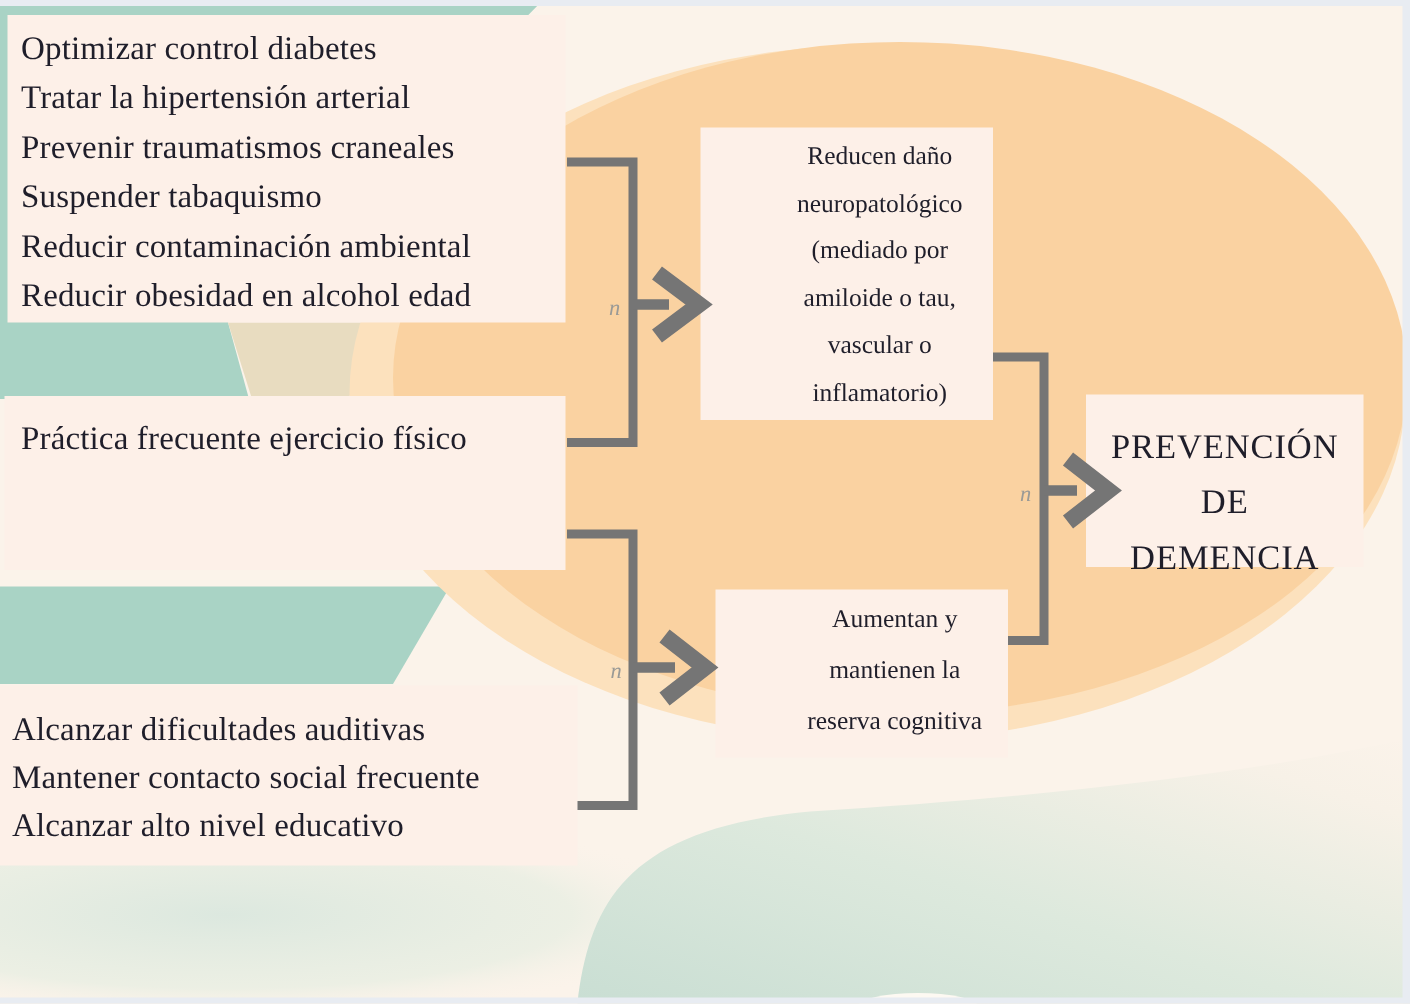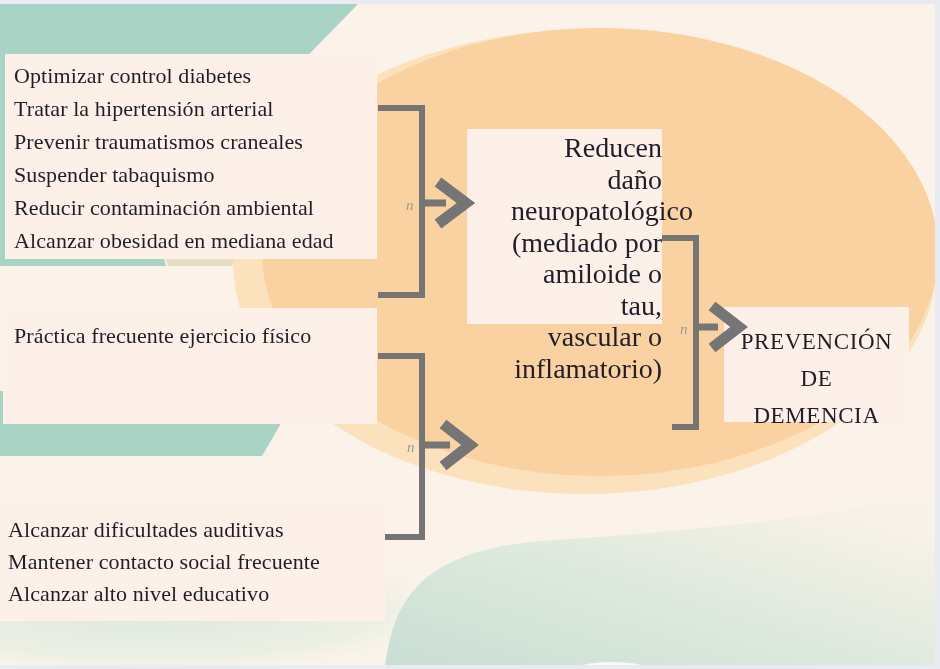--- a/index.html
+++ b/index.html
@@ -19,31 +19,30 @@
   
   .edge{position:absolute;background:var(--edge);z-index:30;}
   .edge.top{left:0;top:0;width:940px;height:4px;}
   .edge.right{left:935px;top:0;width:5px;height:669px;}
   .edge.bottom{left:0;top:665px;width:940px;height:4px;}
 
   
   .panel{
     position:absolute;background:var(--box);z-index:10;
     box-sizing:border-box;
-    margin-top:44px;
   }
   .list{
     font-size:22px;line-height:33px;letter-spacing:0.1px;
   }
   #block1{left:5px;top:10px;width:372px;height:205px;padding:5px 0 0 9px;}
   #block2{left:3px;top:264px;width:374px;height:116px;padding:12px 0 0 11px;line-height:32px;}
   #block3{left:0;top:457px;width:385px;height:120px;padding:13px 0 0 8px;line-height:32px;}
 
   .midbox{
-    text-align:right;font-size:28px;padding-left:44px;
+    text-align:center;font-size:17px;padding-left:44px;
   }
   #boxA{left:467px;top:85px;width:195px;height:195px;line-height:31.5px;padding-top:3px;}
   #boxB{left:477px;top:393px;width:195px;height:112px;line-height:34px;padding-top:3px;}
 
   #result{
     left:724px;top:263px;width:185px;height:115px;
     text-align:center;font-size:23px;line-height:37px;padding-top:16px;
     letter-spacing:0.6px;
   }
 
@@ -85,21 +84,21 @@
 
     <ellipse cx="612" cy="671" rx="40" ry="9" fill="#fdf9f2"></ellipse>
   </svg>
 
   <div id="block1" class="panel list">
     <div>Optimizar control diabetes</div>
     <div>Tratar la hipertensión arterial</div>
     <div>Prevenir traumatismos craneales</div>
     <div>Suspender tabaquismo</div>
     <div>Reducir contaminación ambiental</div>
-    <div>Alcanzar obesidad en mediana edad</div>
+    <div>Reducir obesidad en alcohol edad</div>
   </div>
 
   <div id="block2" class="panel list">
     <div>Práctica frecuente ejercicio físico</div>
   </div>
 
   <div id="block3" class="panel list">
     <div>Alcanzar dificultades auditivas</div>
     <div>Mantener contacto social frecuente</div>
     <div>Alcanzar alto nivel educativo</div>
@@ -107,20 +106,25 @@
 
   <div id="boxA" class="panel midbox">
     <div>Reducen daño</div>
     <div>neuropatológico</div>
     <div>(mediado por</div>
     <div>amiloide o tau,</div>
     <div>vascular o</div>
     <div>inflamatorio)</div>
   </div>
 
+  <div id="boxB" class="panel midbox">
+    <div>Aumentan y</div>
+    <div>mantienen la</div>
+    <div>reserva cognitiva</div>
+  </div>
 
   <div id="result" class="panel">
     <div>PREVENCIÓN</div>
     <div>DE</div>
     <div>DEMENCIA</div>
   </div>
 
   <svg class="layer" viewBox="0 0 940 669" style="z-index:20;">
 
     <g>

